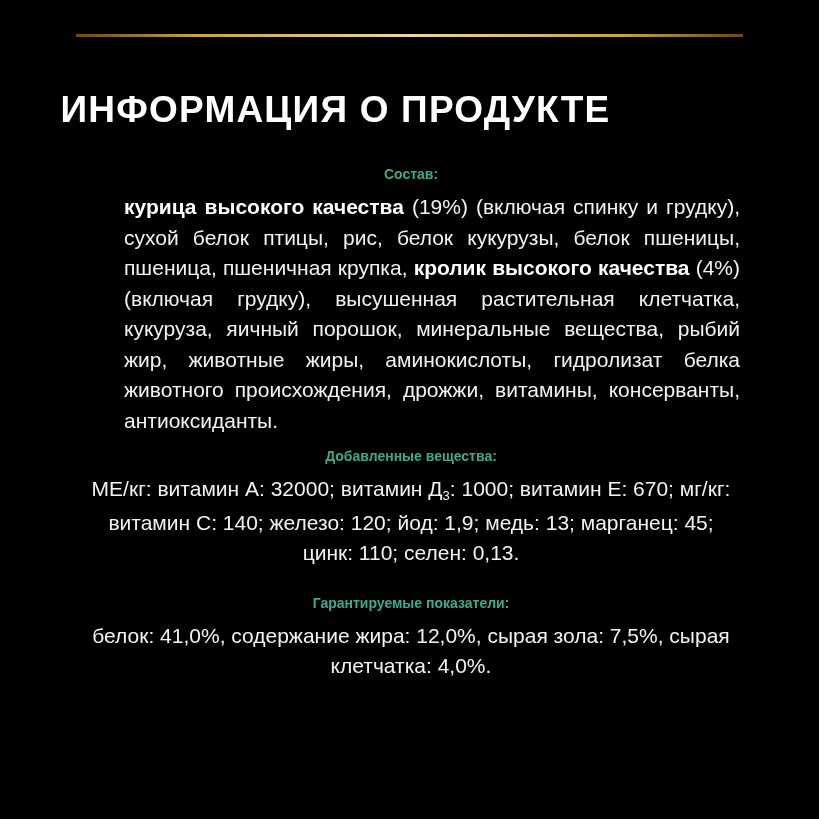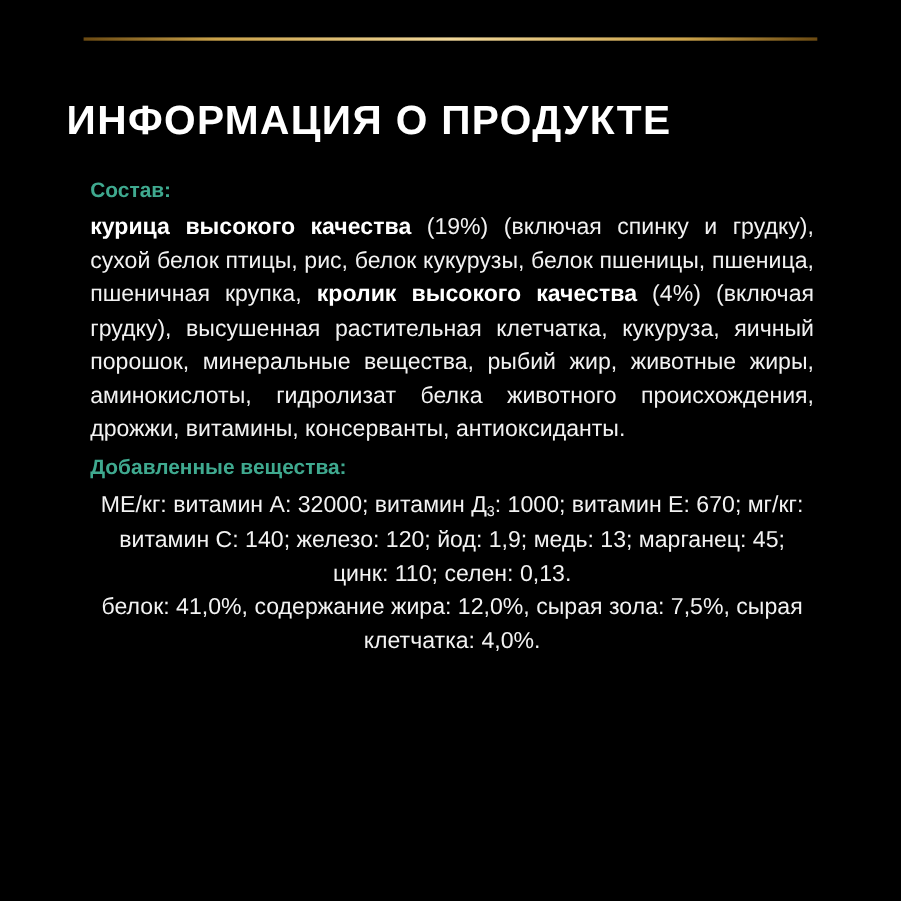--- a/index.html
+++ b/index.html
@@ -41,42 +41,44 @@
     line-height: 46px;
   }
   .content {
     position: absolute;
     top: 160px;
     left: 82px;
     width: 658px;
   }
   .section-heading {
     color: #3fa98f;
-    font-size: 19px;
+    font-size: 14px;
     font-weight: bold;
     line-height: 28px;
     margin: 0 0 4px 0;
+    text-align: center;
   }
   .section-heading.second {
     margin-top: 6px;
   }
   .section-heading.third {
     margin-top: 20px;
   }
   .body-text {
     color: #f2f2f2;
     font-size: 21px;
     line-height: 30.5px;
     text-align: justify;
     margin: 0;
     word-spacing: 0px;
   }
   .ingredients {
     text-align: justify;
     text-align-last: left;
+    margin-left: 42px;
   }
   b.hl {
     font-weight: bold;
     color: #ffffff;
   }
   sub {
     font-size: 0.62em;
     vertical-align: baseline;
     position: relative;
     top: 4px;
@@ -95,16 +97,17 @@
   <h1 class="title">ИНФОРМАЦИЯ О ПРОДУКТЕ</h1>
 
   <div class="content">
 
     <h2 class="section-heading">Состав:</h2>
     <p class="body-text ingredients"><b class="hl">курица высокого качества</b><span> (19%) (включая спинку и грудку), сухой белок птицы, рис, белок кукурузы, белок пшеницы, пшеница, пшеничная крупка, </span><b class="hl">кролик высокого качества</b><span> (4%) (включая грудку), высушенная растительная клетчатка, кукуруза, яичный порошок, минеральные вещества, рыбий жир, животные жиры, аминокислоты, гидролизат белка животного происхождения, дрожжи, витамины, консерванты, антиоксиданты.</span></p>
 
     <h2 class="section-heading second">Добавленные вещества:</h2>
     <p class="body-text plain-block"><span>МЕ/кг: витамин А: 32000; витамин Д</span><sub>3</sub><span>: 1000; витамин Е: 670; мг/кг: витамин С: 140; железо: 120; йод: 1,9; медь: 13; марганец: 45; цинк: 110; селен: 0,13.</span></p>
 
+    <h2 class="section-heading third">Гарантируемые показатели:</h2>
     <p class="body-text plain-block">белок: 41,0%, содержание жира: 12,0%, сырая зола: 7,5%, сырая клетчатка: 4,0%.</p>
 
   </div>
 </div>
 
 </body></html>

